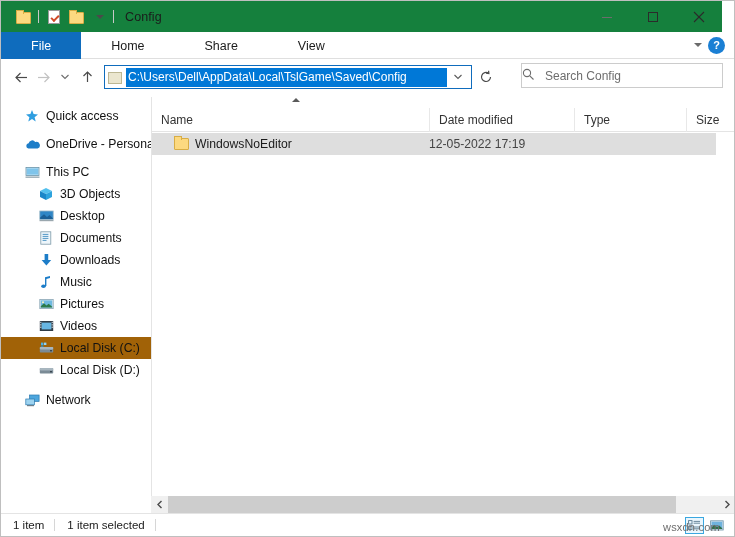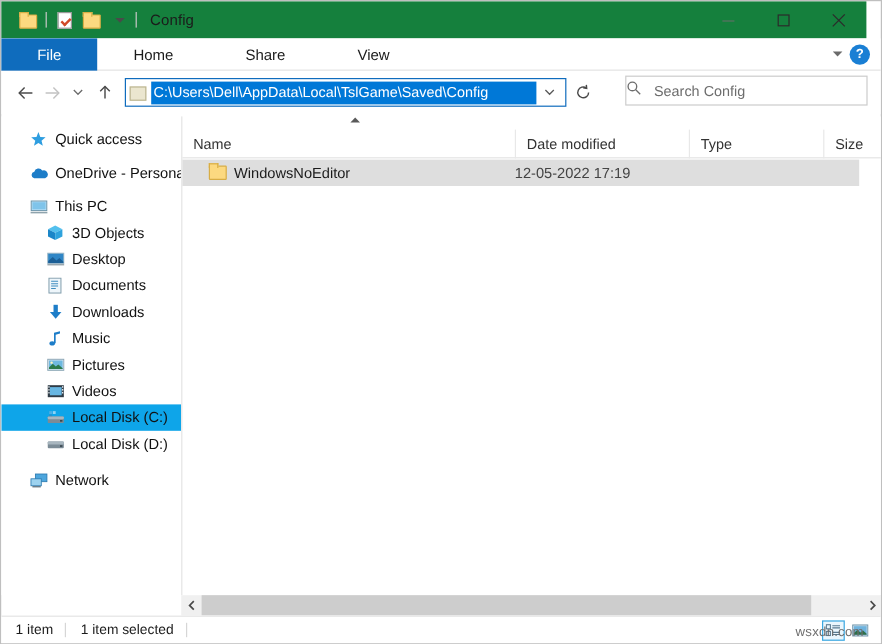--- a/index.html
+++ b/index.html
@@ -113,21 +113,21 @@
 
   
   .sidebar {
     position: absolute; left: 0; top: 96px; width: 150px; height: 399px;
     background: #ffffff; overflow: hidden;
   }
   .nav-item {
     height: 22px; display: flex; align-items: center; font-size: 12.2px; color: #111111;
     white-space: nowrap;
   }
-  .nav-item.sel { background: #0ea5e9; align-items: center; }
+  .nav-item.sel { background: #a16207; align-items: center; }
   .nav-ico { width: 18px; height: 16px; display: flex; align-items: center; justify-content: center; flex: 0 0 auto; }
   .nav-label { margin-left: 5px; }
   .lvl0 { padding-left: 22px; }
   .lvl1 { padding-left: 36px; }
   .spacer8 { height: 8px; }
   .spacer6 { height: 6px; }
 
   
   .listpane {
     position: absolute; left: 150px; top: 96px; width: 584px; height: 399px;

